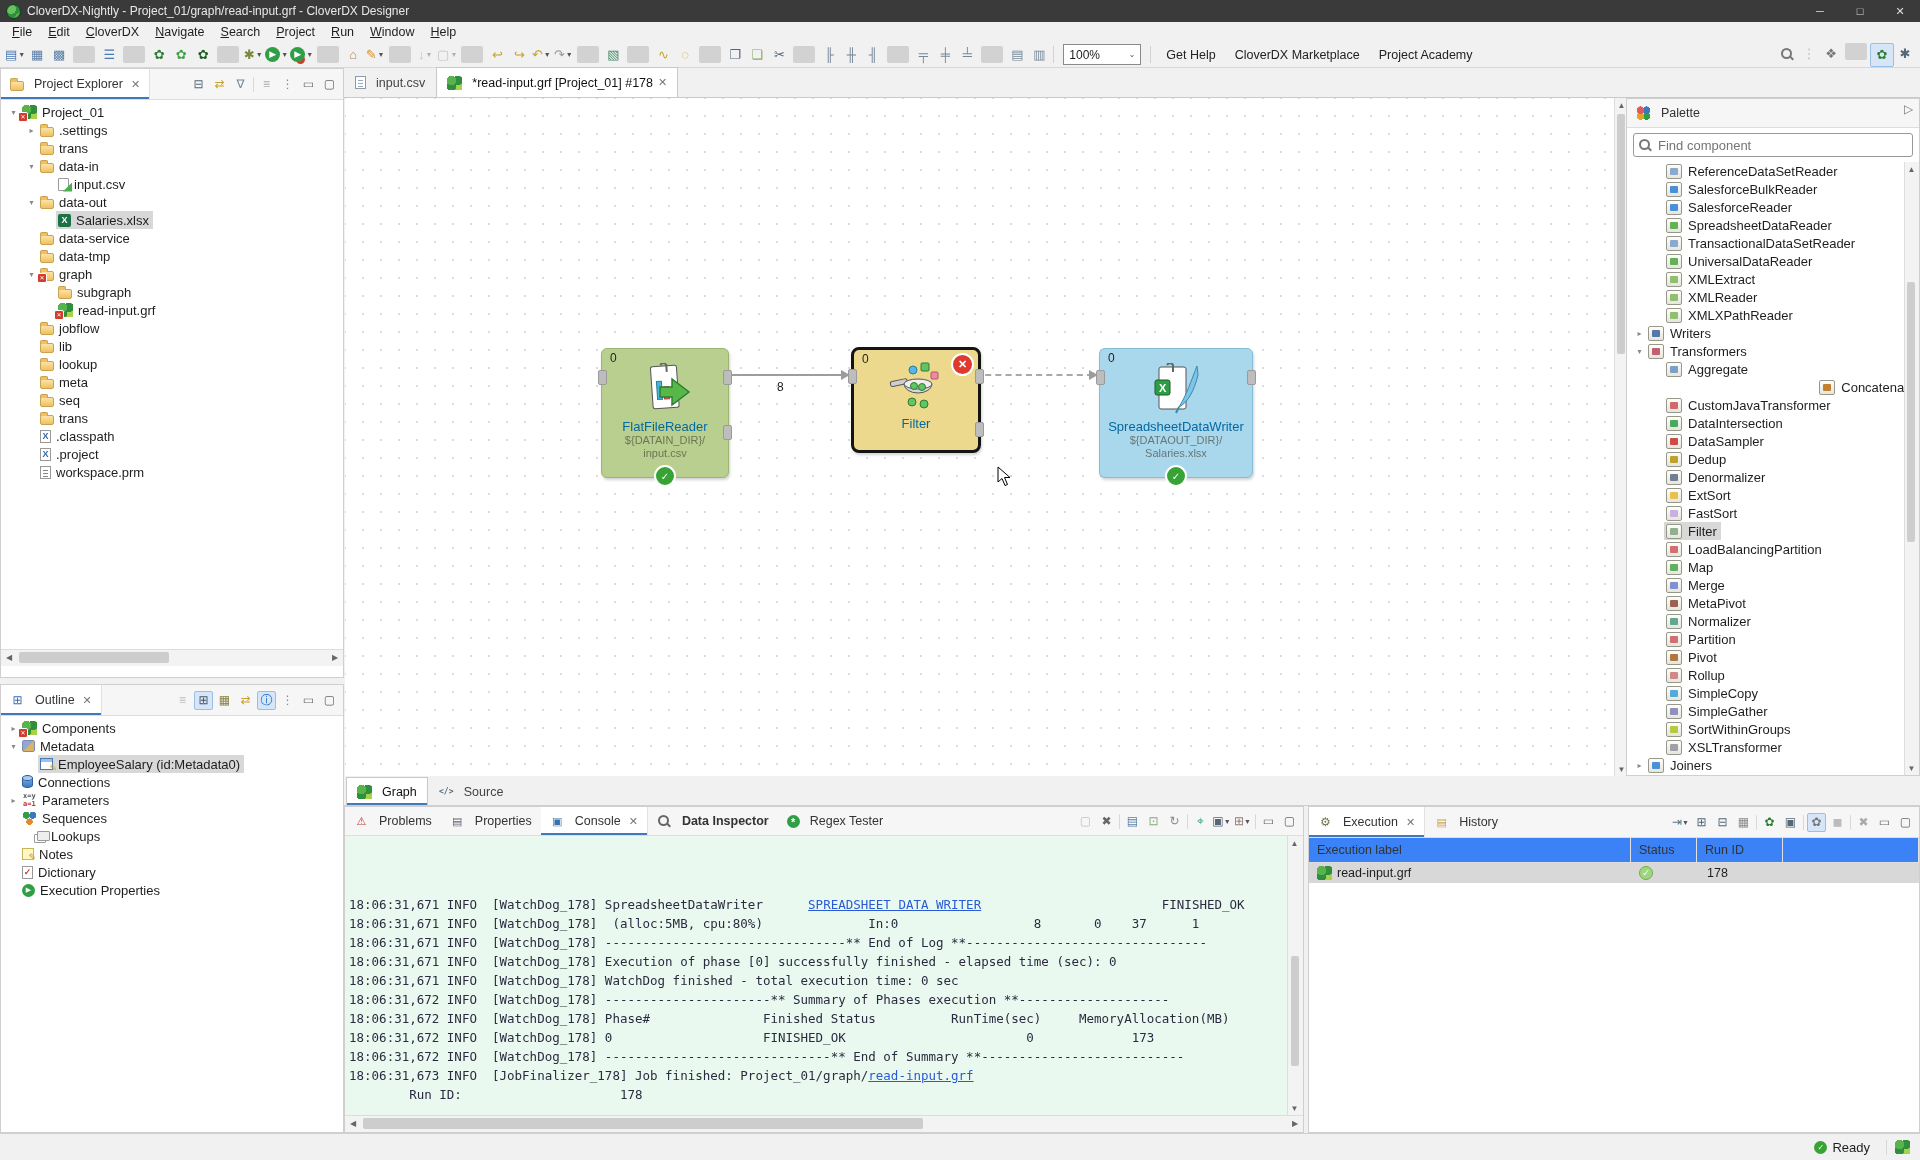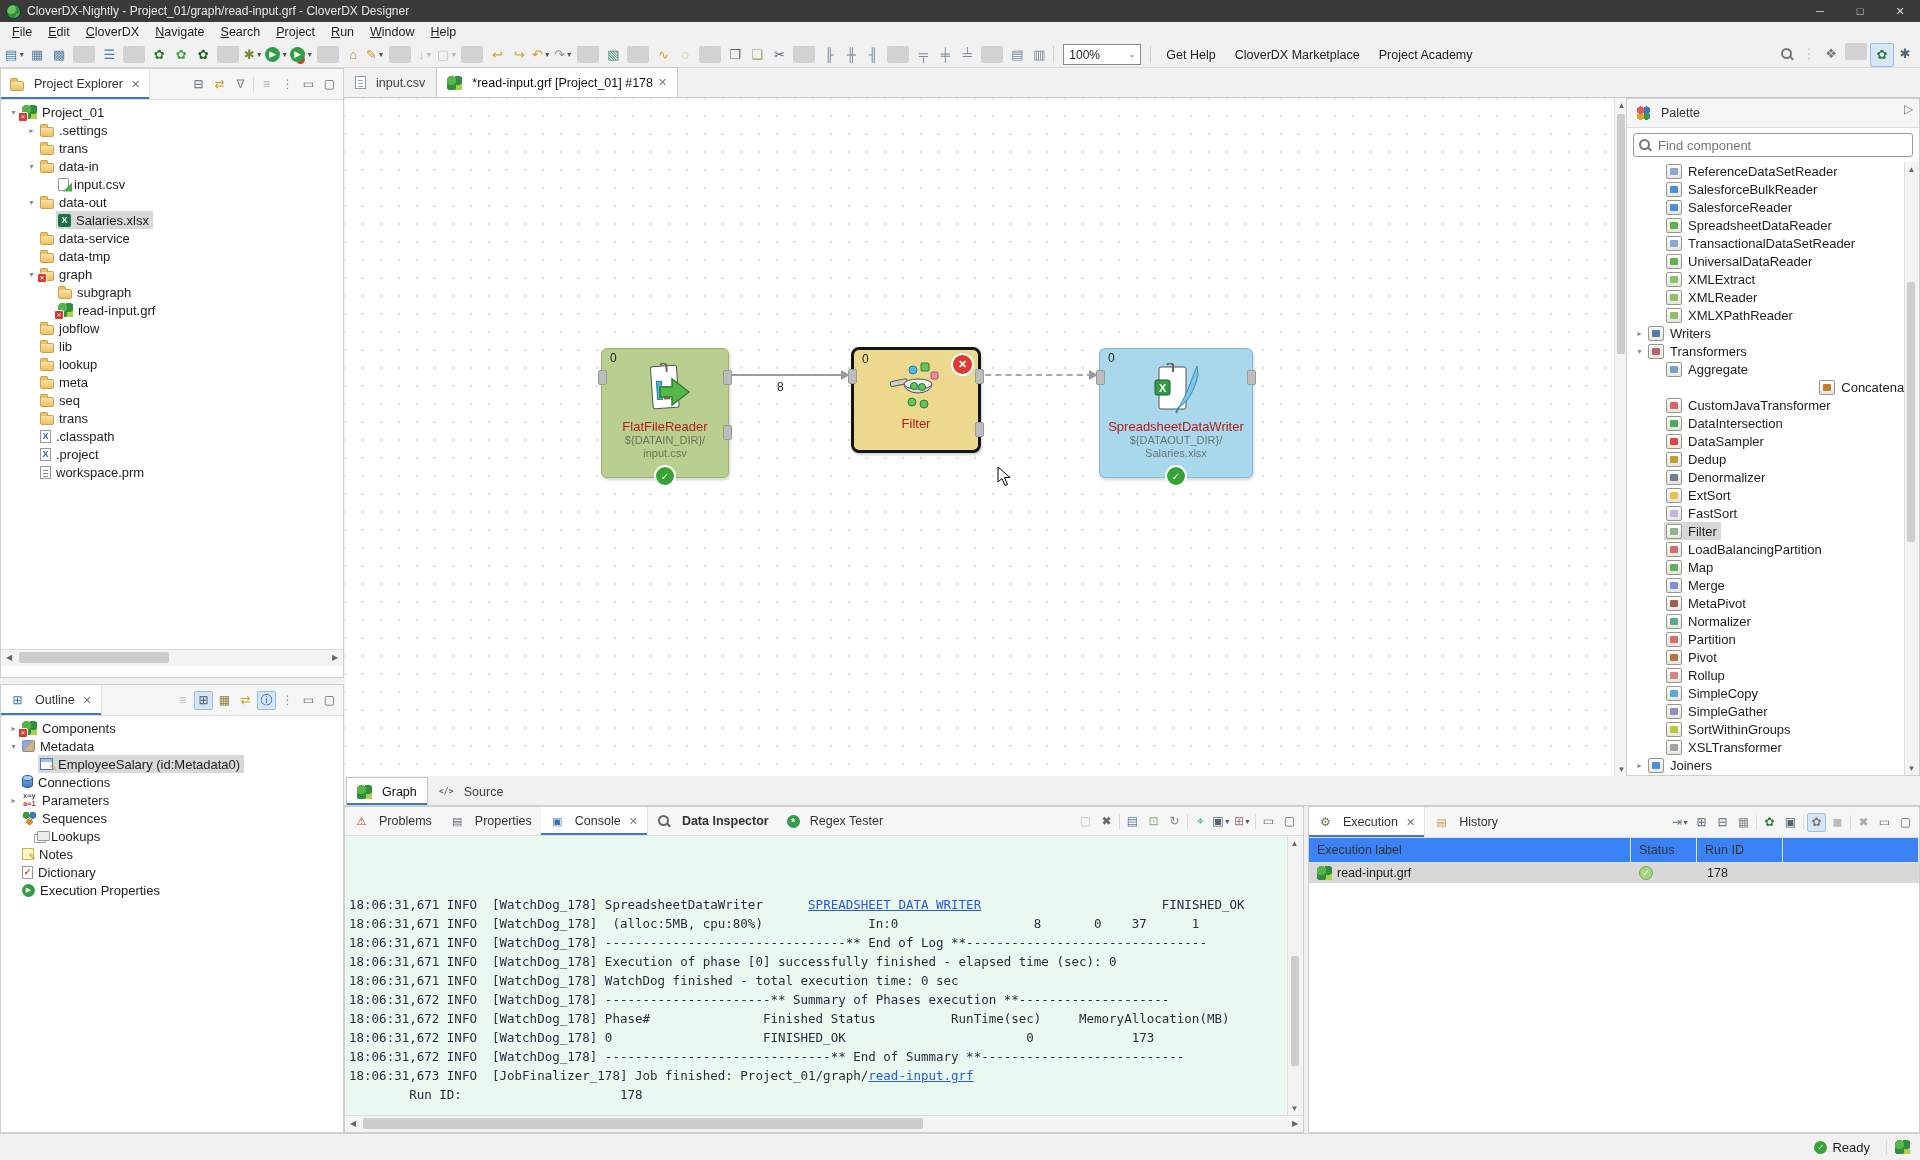--- a/index.html
+++ b/index.html
@@ -135,21 +135,21 @@
   .etab{height:29px;display:flex;align-items:center;padding:0 10px;font-size:12.5px;gap:5px;color:#444;
         border:1px solid transparent;border-bottom:none}
   .etab.active{background:#fff;border-color:#c9c9c9;color:#111}
   #canvas{left:345px;top:98px;width:1269px;height:678px;background:#fff;overflow:hidden;
      background-image:radial-gradient(circle,#dcdcdc 1px,transparent 1.3px);background-size:18px 18px;background-position:9px 9px}
   #canvas-vscroll{left:1614px;top:98px;width:12px;height:678px;background:#f3f3f3;border-left:1px solid #ddd;box-sizing:border-box}
   .vthumb{position:absolute;left:2px;width:8px;background:#cdcdcd;border-radius:2px}
 
   .node{position:absolute;border-radius:6px;box-shadow:1px 2px 3px rgba(0,0,0,.18);display:flex;flex-direction:column;align-items:center}
   .node .port0{position:absolute;top:2px;left:8px;font-size:12px;color:#222}
-  .nname{text-align:center;font-size:13px;color:#b91c1c;margin-top:2px}
+  .nname{text-align:center;font-size:13px;color:#0369a1;margin-top:2px}
   .nsub{text-align:center;font-size:11px;line-height:13px;color:rgba(60,60,45,.62)}
   .badge-ok{position:absolute;left:50%;transform:translateX(-50%);bottom:-10px;width:18px;height:18px;border-radius:50%;
             background:#38a335;border:2px solid #fff;color:#fff;font-size:10px;display:flex;align-items:center;justify-content:center;box-sizing:content-box}
   .badge-err{position:absolute;top:3px;right:4px;width:19px;height:19px;border-radius:50%;background:#dd3b2f;border:2px solid #fff;
              color:#fff;font-weight:bold;font-size:11px;display:flex;align-items:center;justify-content:center;box-sizing:content-box}
   .stub{position:absolute;width:7px;height:13px;background:#bdbdbd;border:1px solid #9a9a9a;border-radius:2px}
   .edge{position:absolute;height:0;border-top:2px solid #9c9c9c}
   .edge.dash{border-top:2px dashed #a8a8a8}
   .earrow{position:absolute;width:0;height:0;border:5px solid transparent;border-left:9px solid #9c9c9c;border-right:0}
   .elabel{position:absolute;font-size:12px;color:#222}

